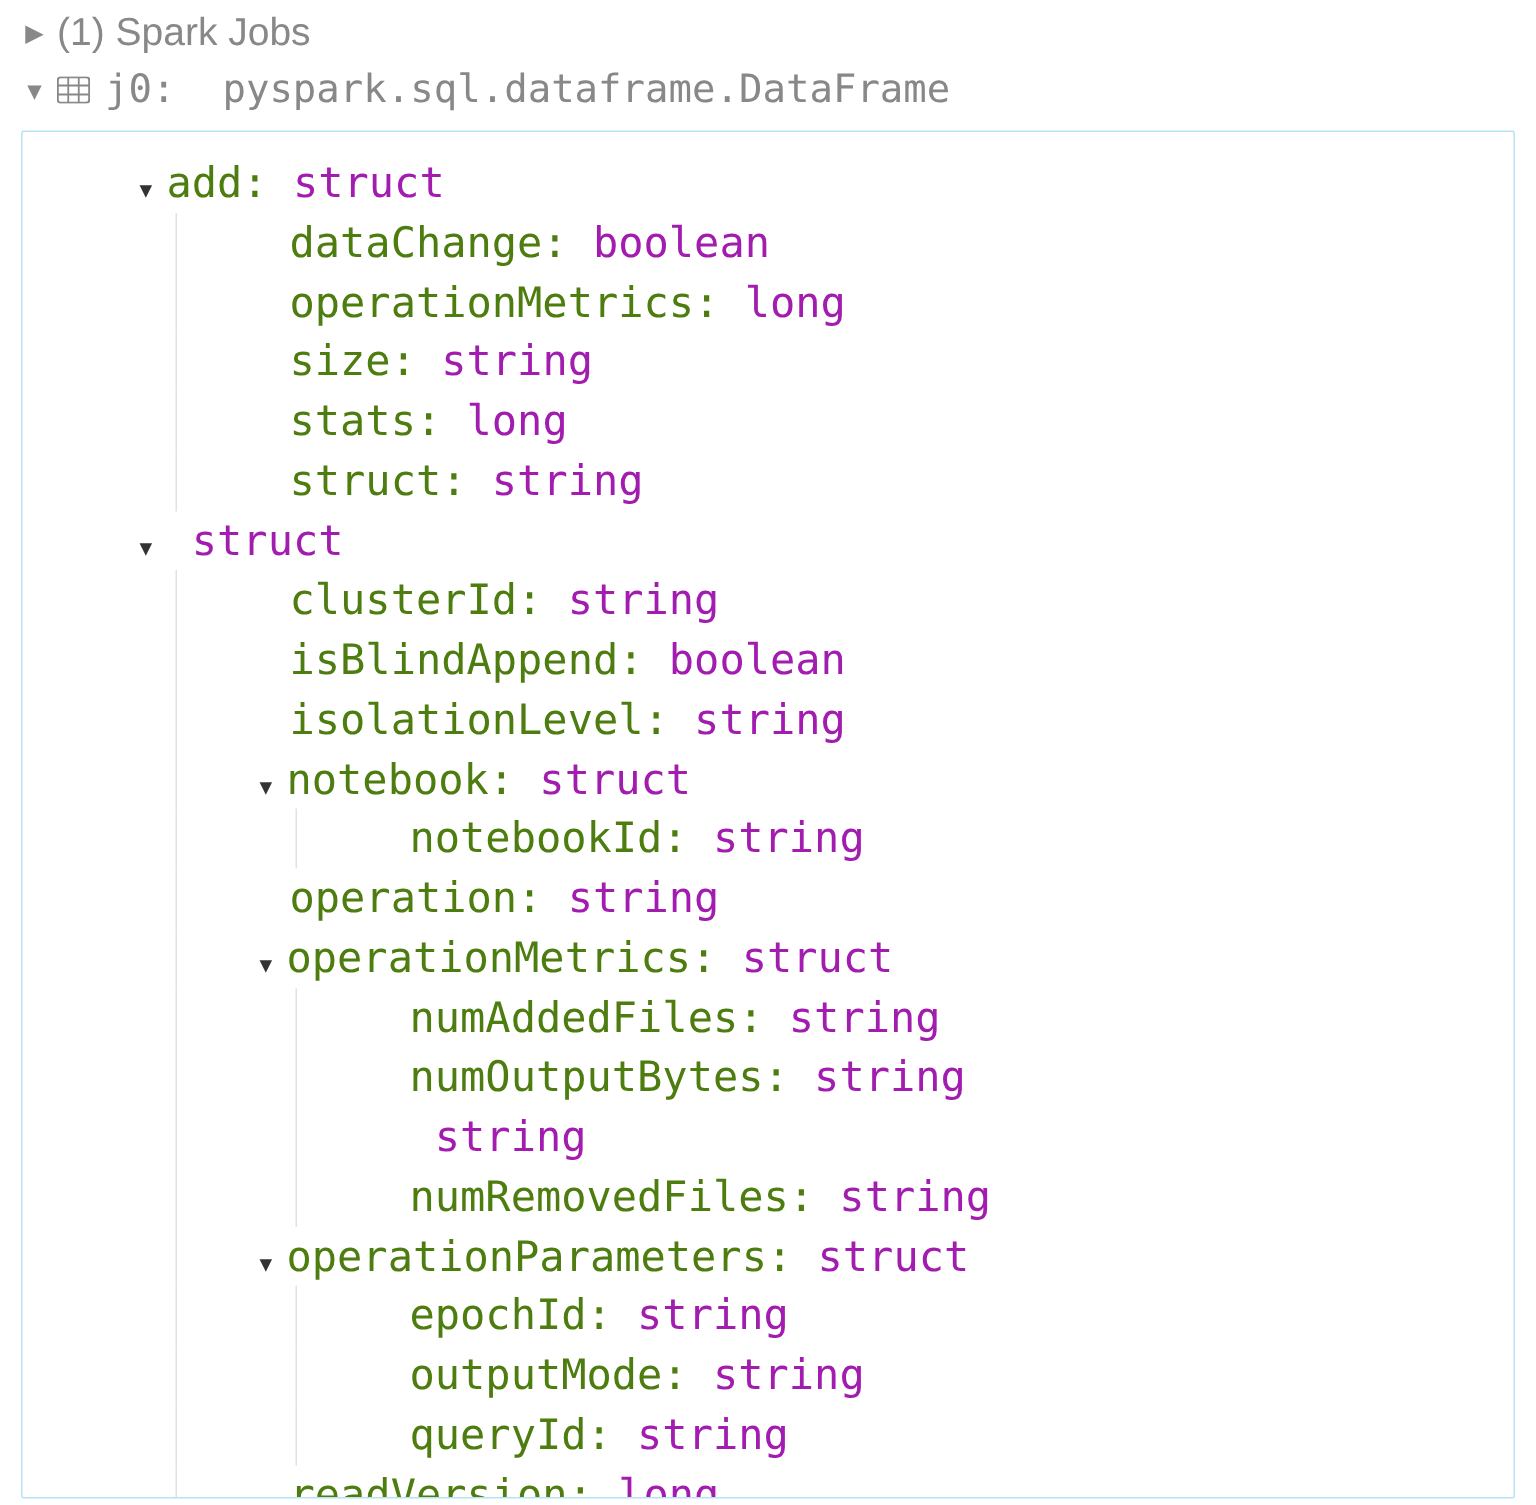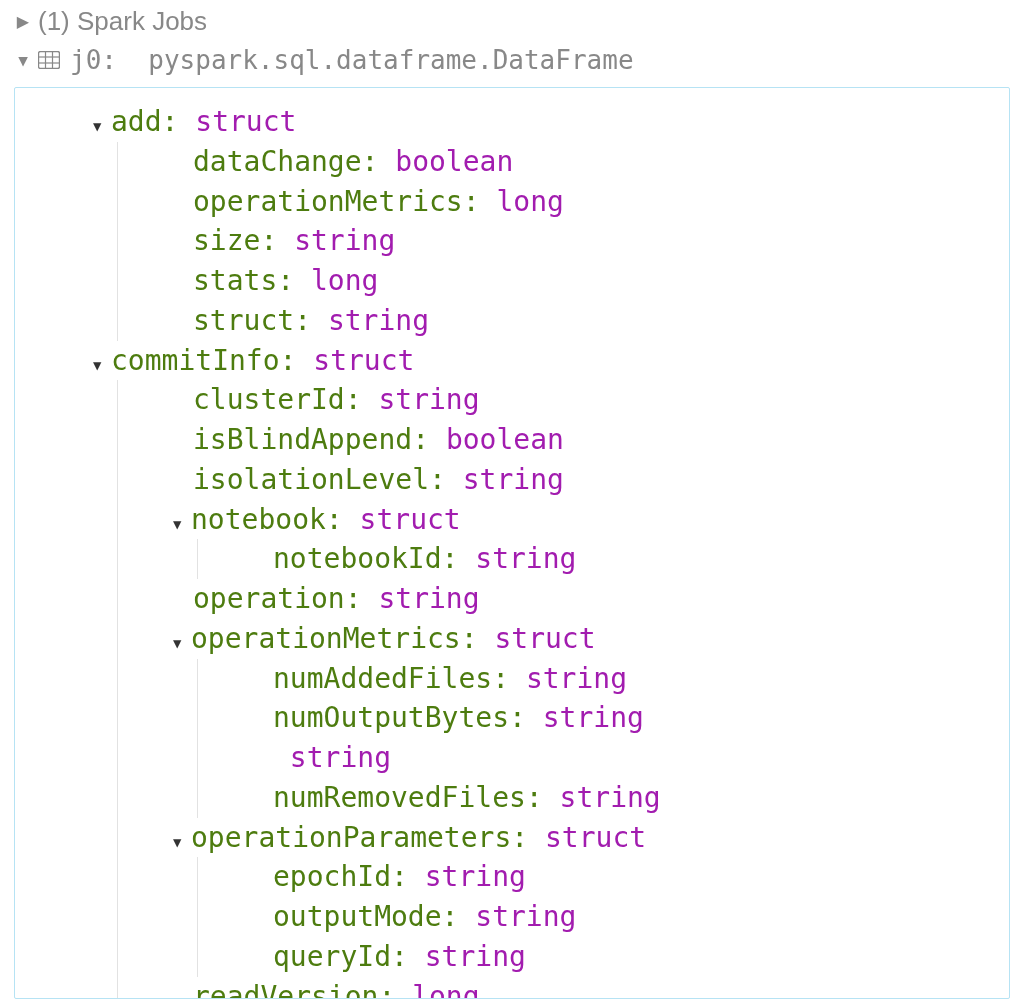--- a/index.html
+++ b/index.html
@@ -114,21 +114,21 @@
 </div>
 
 <div class="schema-box mono" id="schema-box">
 
 <div class="schema-line"><span class="indent-spacer"></span><span class="toggle">▼</span><span class="field-name">add:</span><span> </span><span class="field-type">struct</span></div>
     <div class="schema-line"><span class="indent-spacer"></span><span class="guide"></span><span class="empty-toggle"></span><span class="field-name">dataChange:</span><span> </span><span class="field-type">boolean</span></div>
     <div class="schema-line"><span class="indent-spacer"></span><span class="guide"></span><span class="empty-toggle"></span><span class="field-name">operationMetrics:</span><span> </span><span class="field-type">long</span></div>
     <div class="schema-line"><span class="indent-spacer"></span><span class="guide"></span><span class="empty-toggle"></span><span class="field-name">size:</span><span> </span><span class="field-type">string</span></div>
     <div class="schema-line"><span class="indent-spacer"></span><span class="guide"></span><span class="empty-toggle"></span><span class="field-name">stats:</span><span> </span><span class="field-type">long</span></div>
     <div class="schema-line"><span class="indent-spacer"></span><span class="guide"></span><span class="empty-toggle"></span><span class="field-name">struct:</span><span> </span><span class="field-type">string</span></div>
-    <div class="schema-line"><span class="indent-spacer"></span><span class="toggle">▼</span><span class="field-name">commitInfo:</span><span> </span><span class="field-type">struct</span></div>
+    <div class="schema-line"><span class="indent-spacer"></span><span class="toggle">▼</span><span> </span><span class="field-type">struct</span></div>
     <div class="schema-line"><span class="indent-spacer"></span><span class="guide"></span><span class="empty-toggle"></span><span class="field-name">clusterId:</span><span> </span><span class="field-type">string</span></div>
     <div class="schema-line"><span class="indent-spacer"></span><span class="guide"></span><span class="empty-toggle"></span><span class="field-name">isBlindAppend:</span><span> </span><span class="field-type">boolean</span></div>
     <div class="schema-line"><span class="indent-spacer"></span><span class="guide"></span><span class="empty-toggle"></span><span class="field-name">isolationLevel:</span><span> </span><span class="field-type">string</span></div>
     <div class="schema-line"><span class="indent-spacer"></span><span class="guide"></span><span class="toggle">▼</span><span class="field-name">notebook:</span><span> </span><span class="field-type">struct</span></div>
     <div class="schema-line"><span class="indent-spacer"></span><span class="guide"></span><span class="guide"></span><span class="empty-toggle"></span><span class="field-name">notebookId:</span><span> </span><span class="field-type">string</span></div>
     <div class="schema-line"><span class="indent-spacer"></span><span class="guide"></span><span class="empty-toggle"></span><span class="field-name">operation:</span><span> </span><span class="field-type">string</span></div>
     <div class="schema-line"><span class="indent-spacer"></span><span class="guide"></span><span class="toggle">▼</span><span class="field-name">operationMetrics:</span><span> </span><span class="field-type">struct</span></div>
     <div class="schema-line"><span class="indent-spacer"></span><span class="guide"></span><span class="guide"></span><span class="empty-toggle"></span><span class="field-name">numAddedFiles:</span><span> </span><span class="field-type">string</span></div>
     <div class="schema-line"><span class="indent-spacer"></span><span class="guide"></span><span class="guide"></span><span class="empty-toggle"></span><span class="field-name">numOutputBytes:</span><span> </span><span class="field-type">string</span></div>
     <div class="schema-line"><span class="indent-spacer"></span><span class="guide"></span><span class="guide"></span><span class="empty-toggle"></span><span> </span><span class="field-type">string</span></div>

